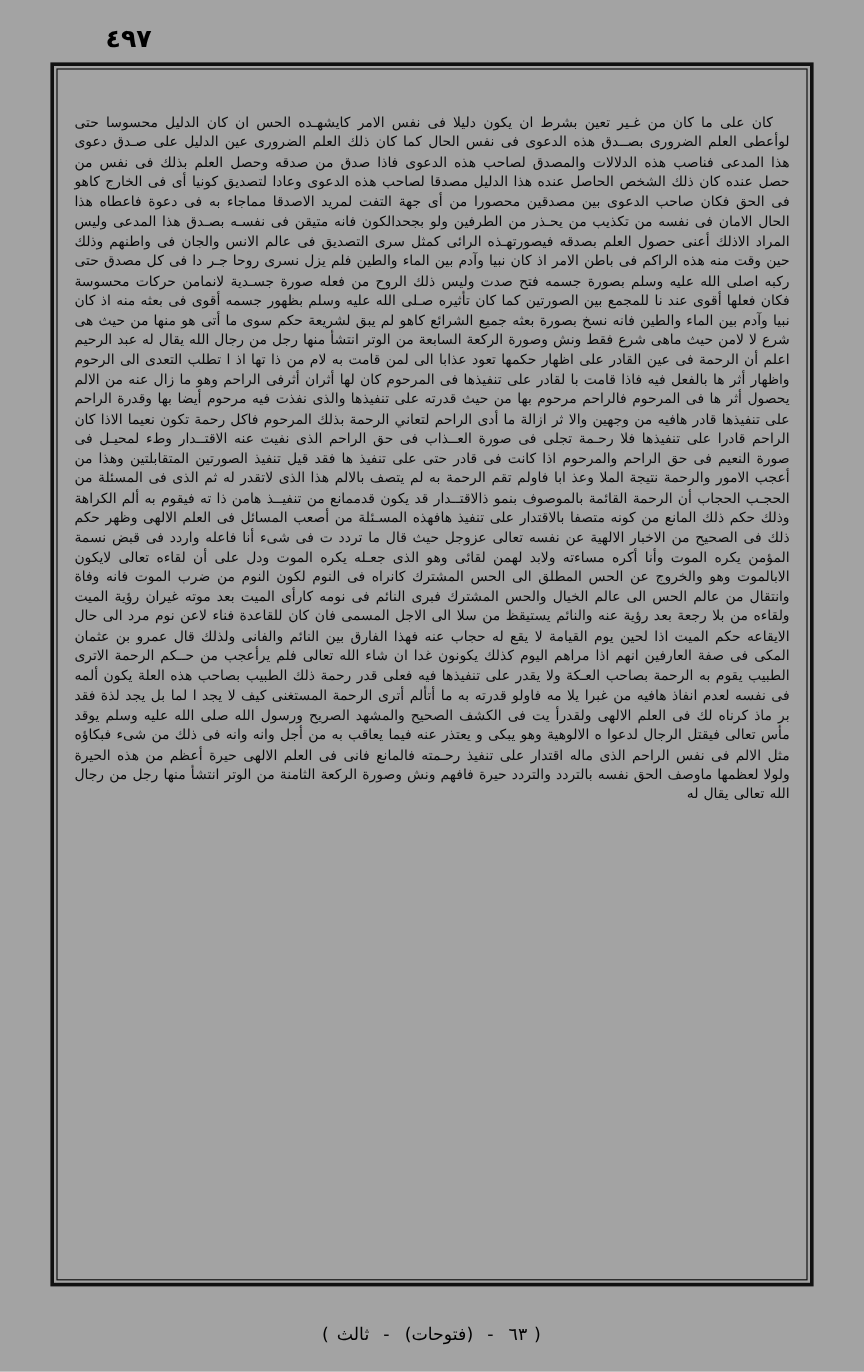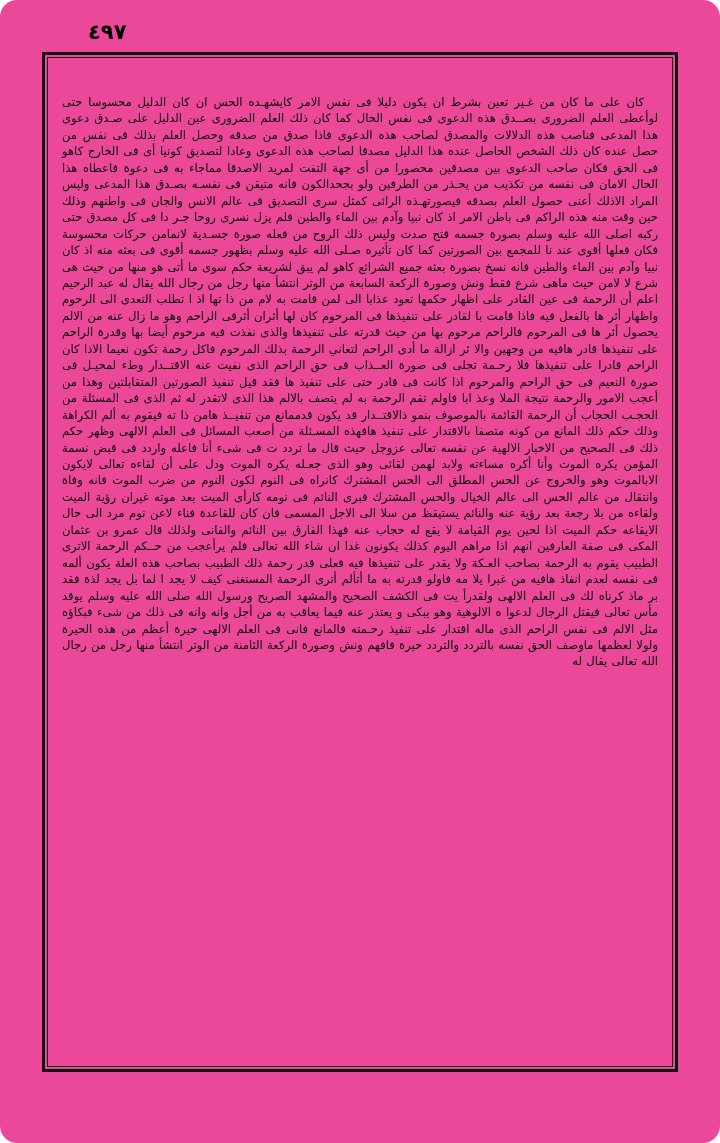--- a/index.html
+++ b/index.html
@@ -11,22 +11,21 @@
     width: 720px;
     height: 1143px;
     font-family: "DejaVu Sans", sans-serif;
     color: #000000;
     position: relative;
     overflow: hidden;
   }
   .page {
     position: absolute;
     inset: 0;
-    background: #ec4899;
-    border-radius: 17px;
+    background: #a3a3a3;
   }
   .pgnum-pos {
     position: absolute;
     top: 20px;
     left: 88px;
     font-size: 21px;
     font-weight: bold;
   }
   
   .frame-outer {
@@ -97,14 +96,23 @@
 
   <div class="pgnum-pos">٤٩٧</div>
 
   <div class="frame-outer"></div>
   <div class="frame-inner"></div>
 
   <div class="text-block">
     <p class="indent">كان على ما كان من غـير تعين بشرط ان يكون دليلا فى نفس الامر كايشهـده الحس ان كان الدليل محسوسا حتى لوأعطى العلم الضرورى بصــدق هذه الدعوى فى نفس الحال كما كان ذلك العلم الضرورى عين الدليل على صـدق دعوى هذا المدعى فناصب هذه الدلالات والمصدق لصاحب هذه الدعوى فاذا صدق من صدقه وحصل العلم بذلك فى نفس من حصل عنده كان ذلك الشخص الحاصل عنده هذا الدليل مصدقا لصاحب هذه الدعوى وعادا لتصديق كونيا أى فى الخارج كاهو فى الحق فكان صاحب الدعوى بين مصدقين محصورا من أى جهة التفت لمريد الاصدقا مماجاء به فى دعوة فاعطاه هذا الحال الامان فى نفسه من تكذيب من يحـذر من الطرفين ولو بجحدالكون فانه متيقن فى نفسـه بصـدق هذا المدعى وليس المراد الاذلك أعنى حصول العلم بصدقه فيصورتهـذه الرائى كمثل سرى التصديق فى عالم الانس والجان فى واطنهم وذلك حين وقت منه هذه الراكم فى باطن الامر اذ كان نبيا وآدم بين الماء والطين فلم يزل نسرى روحا جـر دا فى كل مصدق حتى ركبه اصلى الله عليه وسلم بصورة جسمه فتح صدت وليس ذلك الروح من فعله صورة جسـدية لانمامن حركات محسوسة فكان فعلها أقوى عند نا للمجمع بين الصورتين كما كان تأثيره صـلى الله عليه وسلم بظهور جسمه أقوى فى بعثه منه اذ كان نبيا وآدم بين الماء والطين فانه نسخ بصورة بعثه جميع الشرائع كاهو لم يبق لشريعة حكم سوى ما أتى هو منها من حيث هى شرع لا لامن حيث ماهى شرع فقط ونش وصورة الركعة السابعة من الوتر انتشأ منها رجل من رجال الله يقال له عبد الرحيم اعلم أن الرحمة فى عين القادر على اظهار حكمها تعود عذابا الى لمن قامت به لام من ذا تها اذ ا تطلب التعدى الى الرحوم واظهار أثر ها بالفعل فيه فاذا قامت با لقادر على تنفيذها فى المرحوم كان لها أثران أثرفى الراحم وهو ما زال عنه من الالم يحصول أثر ها فى المرحوم فالراحم مرحوم بها من حيث قدرته على تنفيذها والذى نفذت فيه مرحوم أيضا بها وقدرة الراحم على تنفيذها قادر هافيه من وجهين والا ثر ازالة ما أدى الراحم لتعاني الرحمة بذلك المرحوم فاكل رحمة تكون نعيما الاذا كان الراحم قادرا على تنفيذها فلا رحـمة تجلى فى صورة العــذاب فى حق الراحم الذى نفيت عنه الاقتــدار وطء لمحيـل فى صورة النعيم فى حق الراحم والمرحوم اذا كانت فى قادر حتى على تنفيذ ها فقد قيل تنفيذ الصورتين المتقابلتين وهذا من أعجب الامور والرحمة نتيجة الملا وعذ ابا فاولم تقم الرحمة به لم يتصف بالالم هذا الذى لاتقدر له ثم الذى فى المسئلة من الحجـب الحجاب أن الرحمة القائمة بالموصوف بنمو ذالاقتــدار قد يكون قدممانع من تنفيــذ هامن ذا ته فيقوم به ألم الكراهة وذلك حكم ذلك المانع من كونه متصفا بالاقتدار على تنفيذ هافهذه المسـئلة من أصعب المسائل فى العلم الالهى وظهر حكم ذلك فى الصحيح من الاخبار الالهية عن نفسه تعالى عزوجل حيث قال ما تردد ت فى شىء أنا فاعله واردد فى قبض نسمة المؤمن يكره الموت وأنا أكره مساءته ولابد لهمن لقائى وهو الذى جعـله يكره الموت ودل على أن لقاءه تعالى لايكون الابالموت وهو والخروج عن الحس المطلق الى الحس المشترك كانراه فى النوم لكون النوم من ضرب الموت فانه وفاة وانتقال من عالم الحس الى عالم الخيال والحس المشترك فبرى النائم فى نومه كارأى الميت بعد موته غيران رؤية الميت ولقاءه من بلا رجعة بعد رؤية عنه والنائم يستيقظ من سلا الى الاجل المسمى فان كان للقاعدة فناء لاعن نوم مرد الى حال الايقاعه حكم الميت اذا لحين يوم القيامة لا يقع له حجاب عنه فهذا الفارق بين النائم والفانى ولذلك قال عمرو بن عثمان المكى فى صفة العارفين انهم اذا مراهم اليوم كذلك يكونون غدا ان شاء الله تعالى فلم يرأعجب من حــكم الرحمة الاترى الطبيب يقوم به الرحمة بصاحب العـكة ولا يقدر على تنفيذها فيه فعلى قدر رحمة ذلك الطبيب بصاحب هذه العلة يكون ألمه فى نفسه لعدم انفاذ هافيه من غبرا يلا مه فاولو قدرته به ما أتألم أترى الرحمة المستغنى كيف لا يجد ا لما بل يجد لذة فقد بر ماذ كرناه لك فى العلم الالهى ولقدرأ يت فى الكشف الصحيح والمشهد الصريح ورسول الله صلى الله عليه وسلم يوقد مأس تعالى فيقتل الرجال لدعوا ه الالوهية وهو يبكى و يعتذر عنه فيما يعاقب به من أجل وانه وانه فى ذلك من شىء فبكاؤه مثل الالم فى نفس الراحم الذى ماله اقتدار على تنفيذ رحـمته فالمانع فانى فى العلم الالهى حيرة أعظم من هذه الحيرة ولولا لعظمها ماوصف الحق نفسه بالتردد والتردد حيرة فافهم ونش وصورة الركعة الثامنة من الوتر انتشأ منها رجل من رجال الله تعالى يقال له</p>
   </div>
 
+  <div class="footer">
+    <span>(</span>
+    <span>٦٣</span>
+    <span class="dash">-</span>
+    <span>(فتوحات)</span>
+    <span class="dash">-</span>
+    <span>ثالث</span>
+    <span>)</span>
+  </div>
 
 </div>
 
 </body></html>

